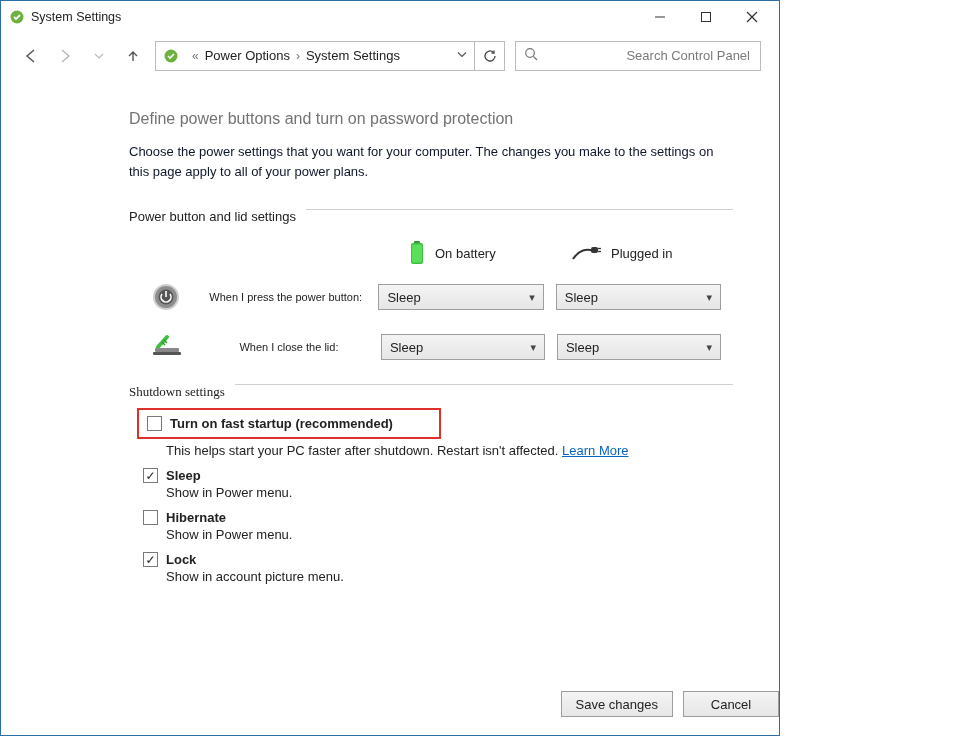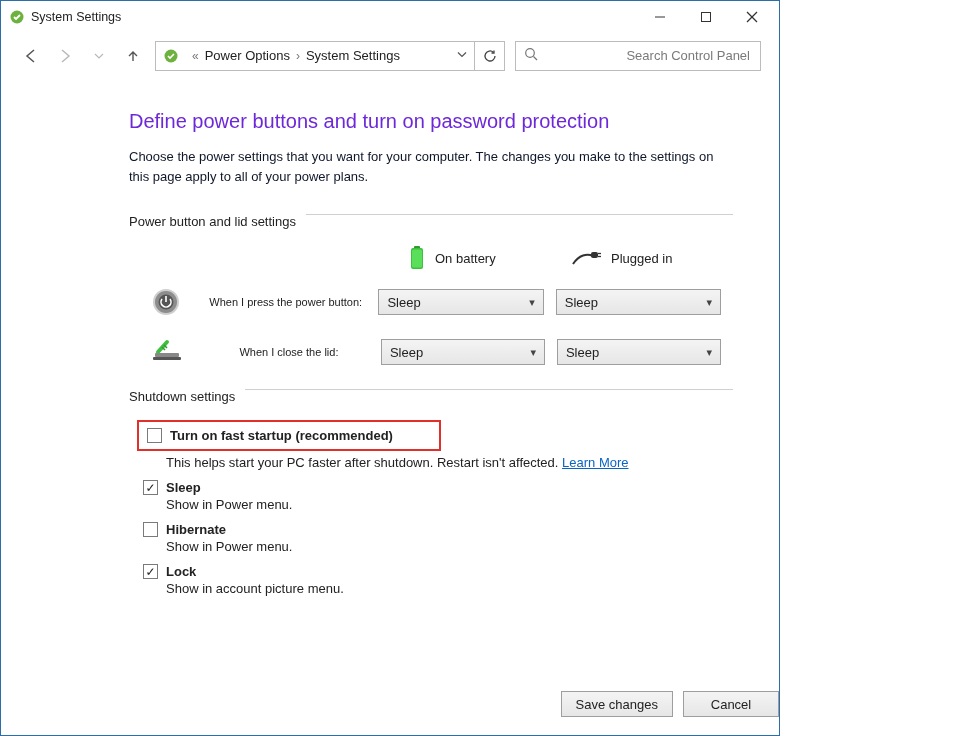--- a/index.html
+++ b/index.html
@@ -89,22 +89,22 @@
     border: none; outline: none; width: 100%;
     font-size: 13px; color: #333; background: transparent; text-align: right;
   }
   .searchbox input::placeholder { color: #7a7a7a; }
 
   
   .content {
     padding: 32px 46px 0 128px;
   }
   .page-title {
-    color: #6d28d9;
-    font-size: 20px;
+    color: #737373;
+    font-size: 16px;
     font-weight: 400;
     margin: 0 0 14px 0;
   }
   .page-desc {
     font-size: 13px;
     color: #0f172a;
     line-height: 1.5;
     margin-bottom: 28px;
     max-width: 740px;
   }
@@ -375,21 +375,21 @@
         <span>Sleep</span>
         <span class="caret">▾</span>
       </div>
       <div class="combo">
         <span>Sleep</span>
         <span class="caret">▾</span>
       </div>
     </div>
 
     
-    <div class="section-header" style="margin-top:22px;">
+    <div class="section-header" style="margin-top:22px;margin-bottom:8px;font-family:Liberation Serif, serif;">
       <span class="label">Shutdown settings</span>
       <span class="line"></span>
     </div>
 
     <div class="highlight-box">
       <div class="chkrow small-indent">
         <span class="chkbox"></span>
         <span class="chk-label bold">Turn on fast startup (recommended)</span>
       </div>
     </div>

